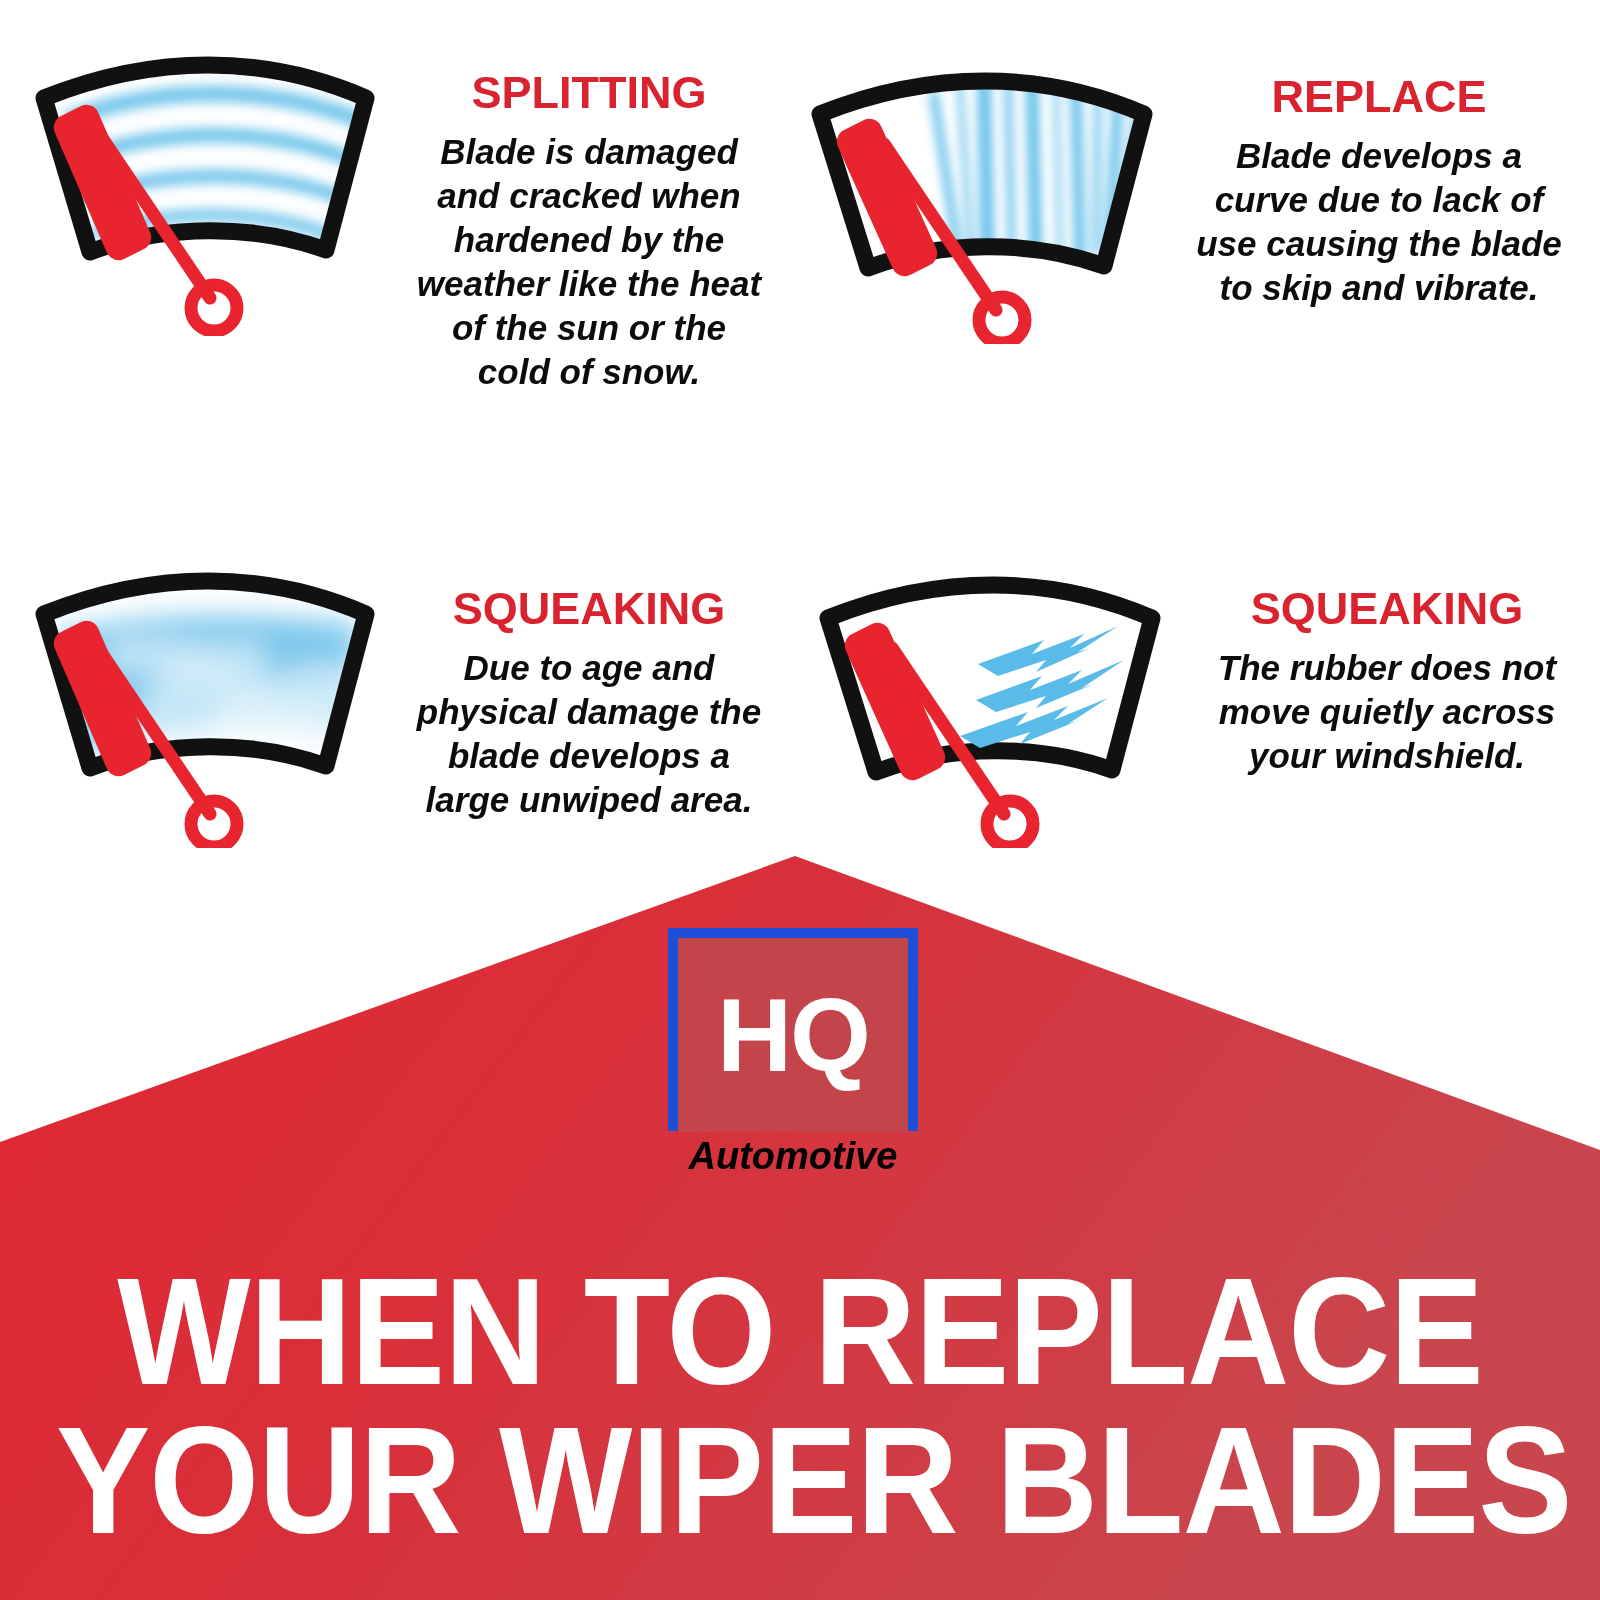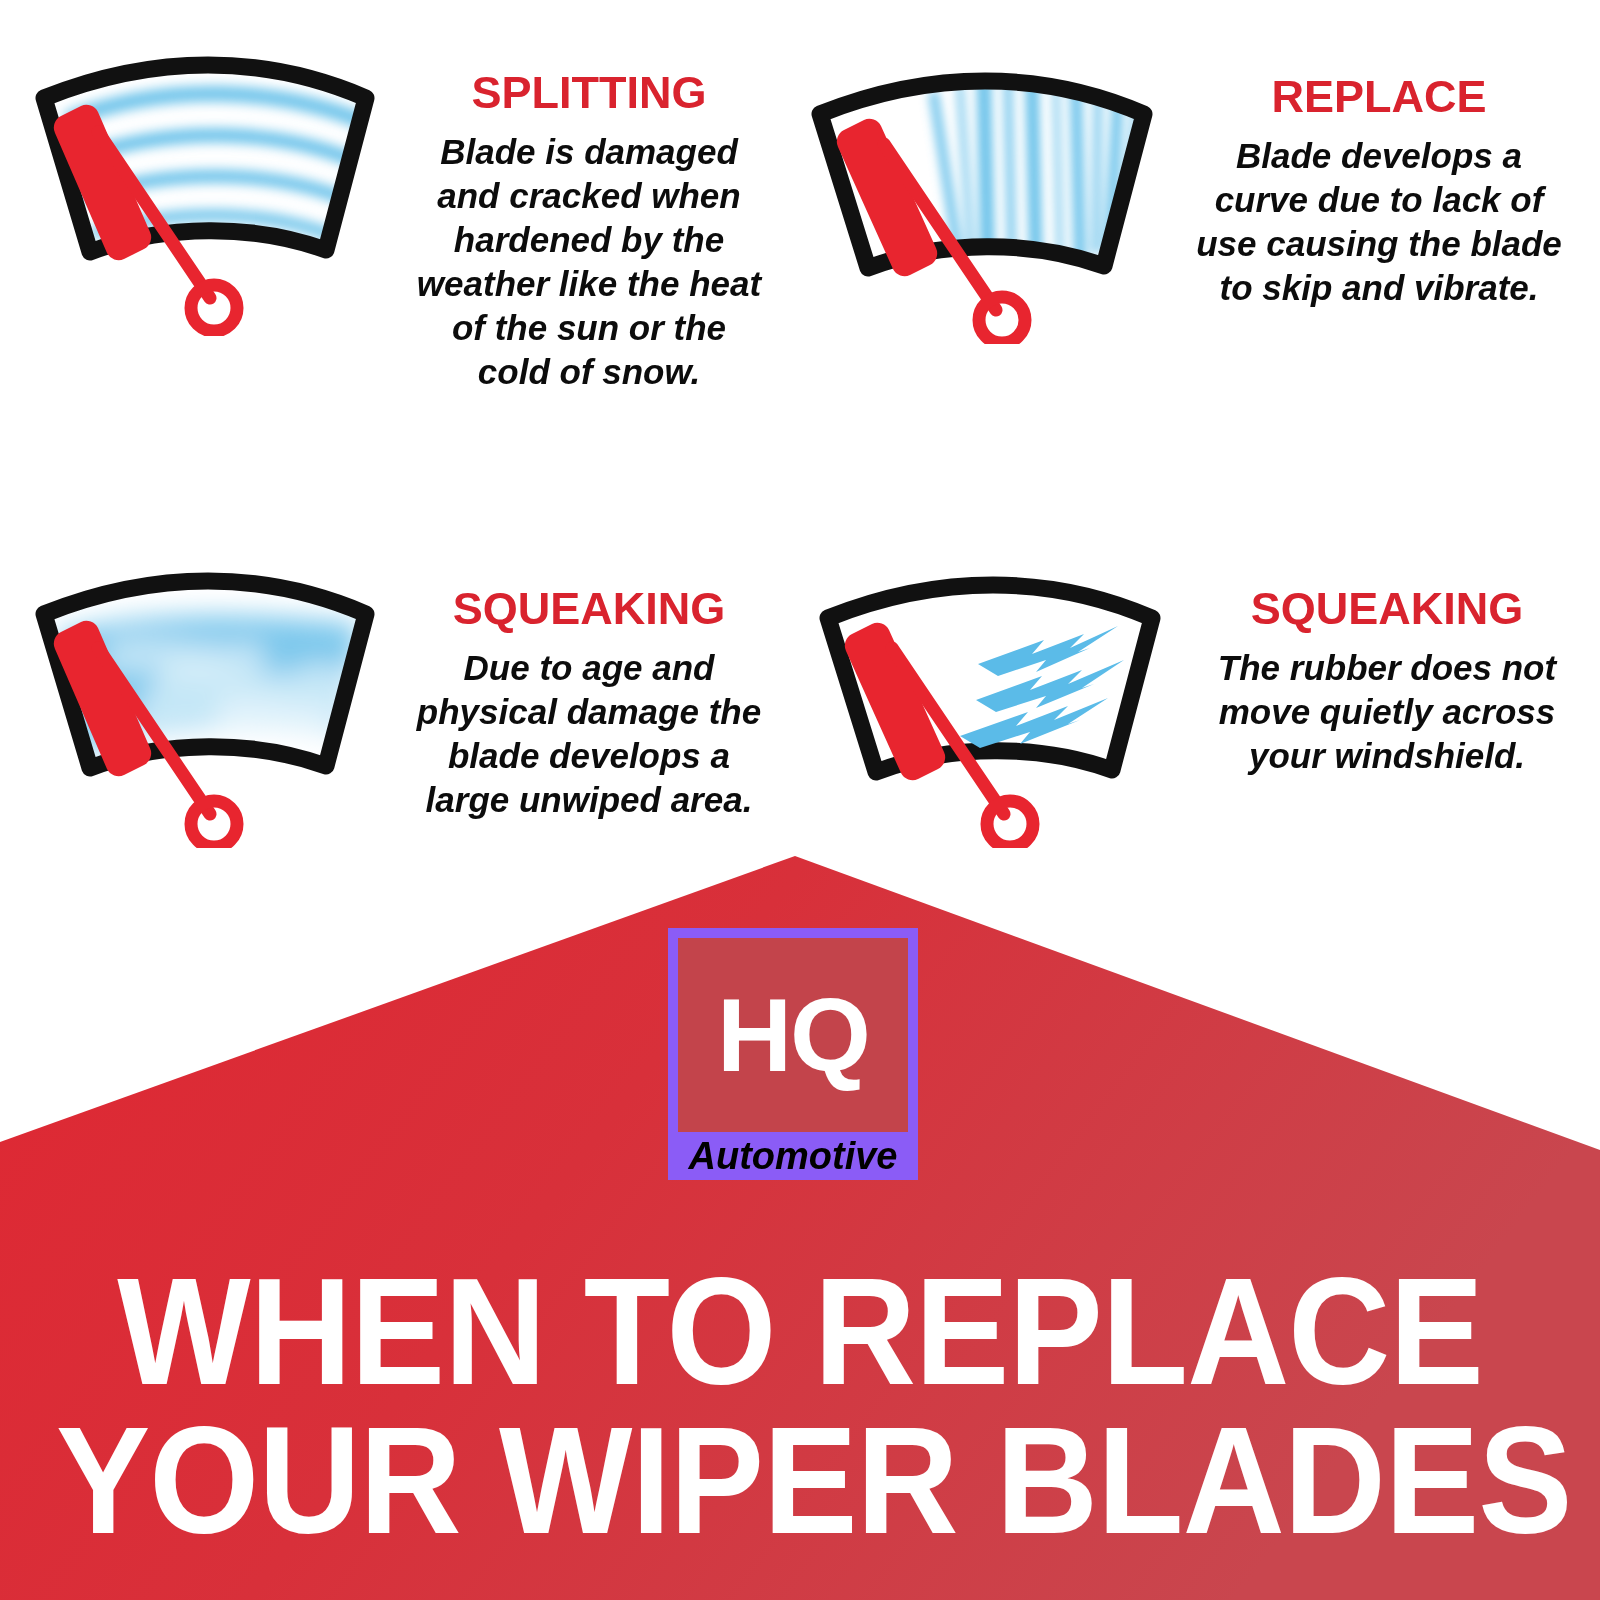--- a/index.html
+++ b/index.html
@@ -85,22 +85,22 @@
     height: 750px;
   }
   .banner svg { display: block; width: 100%; height: 100%; }
 
   
   .logo {
     position: absolute;
     left: 668px;
     top: 928px;
     width: 250px;
-    height: 252px;
-    background: #8b5cf6;
+    height: 203px;
+    background: #1d4ed8;
     box-sizing: border-box;
     padding: 10px 10px 0 10px;
   }
   .logo-inner {
     width: 100%;
     height: 194px;
     background: #C3444B;
     display: flex;
     align-items: center;
     justify-content: center;

